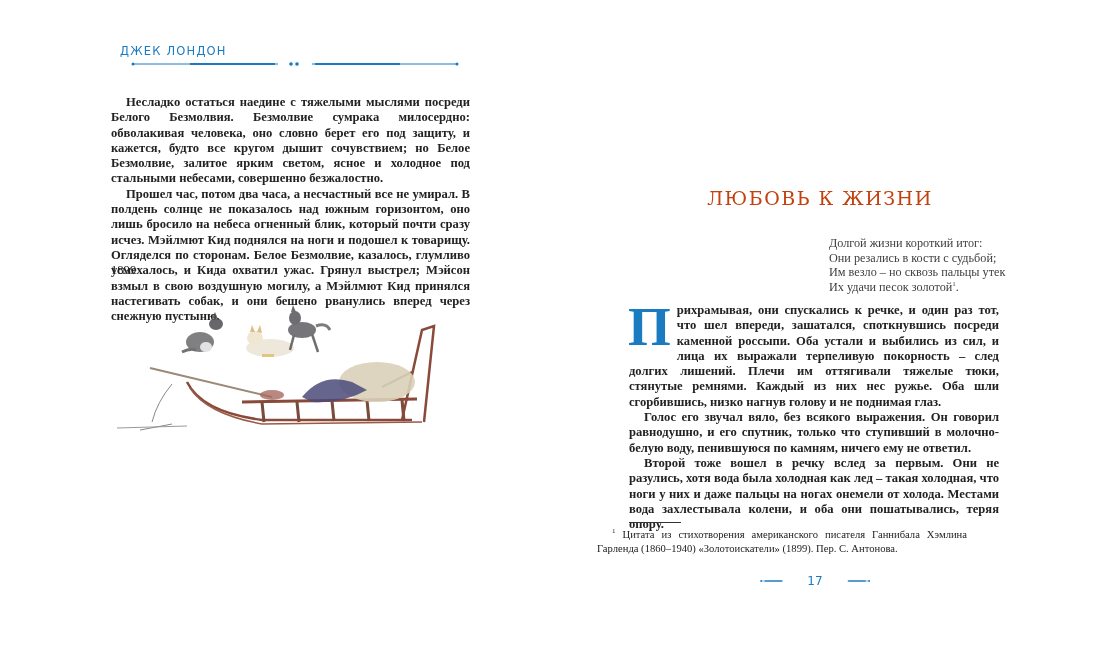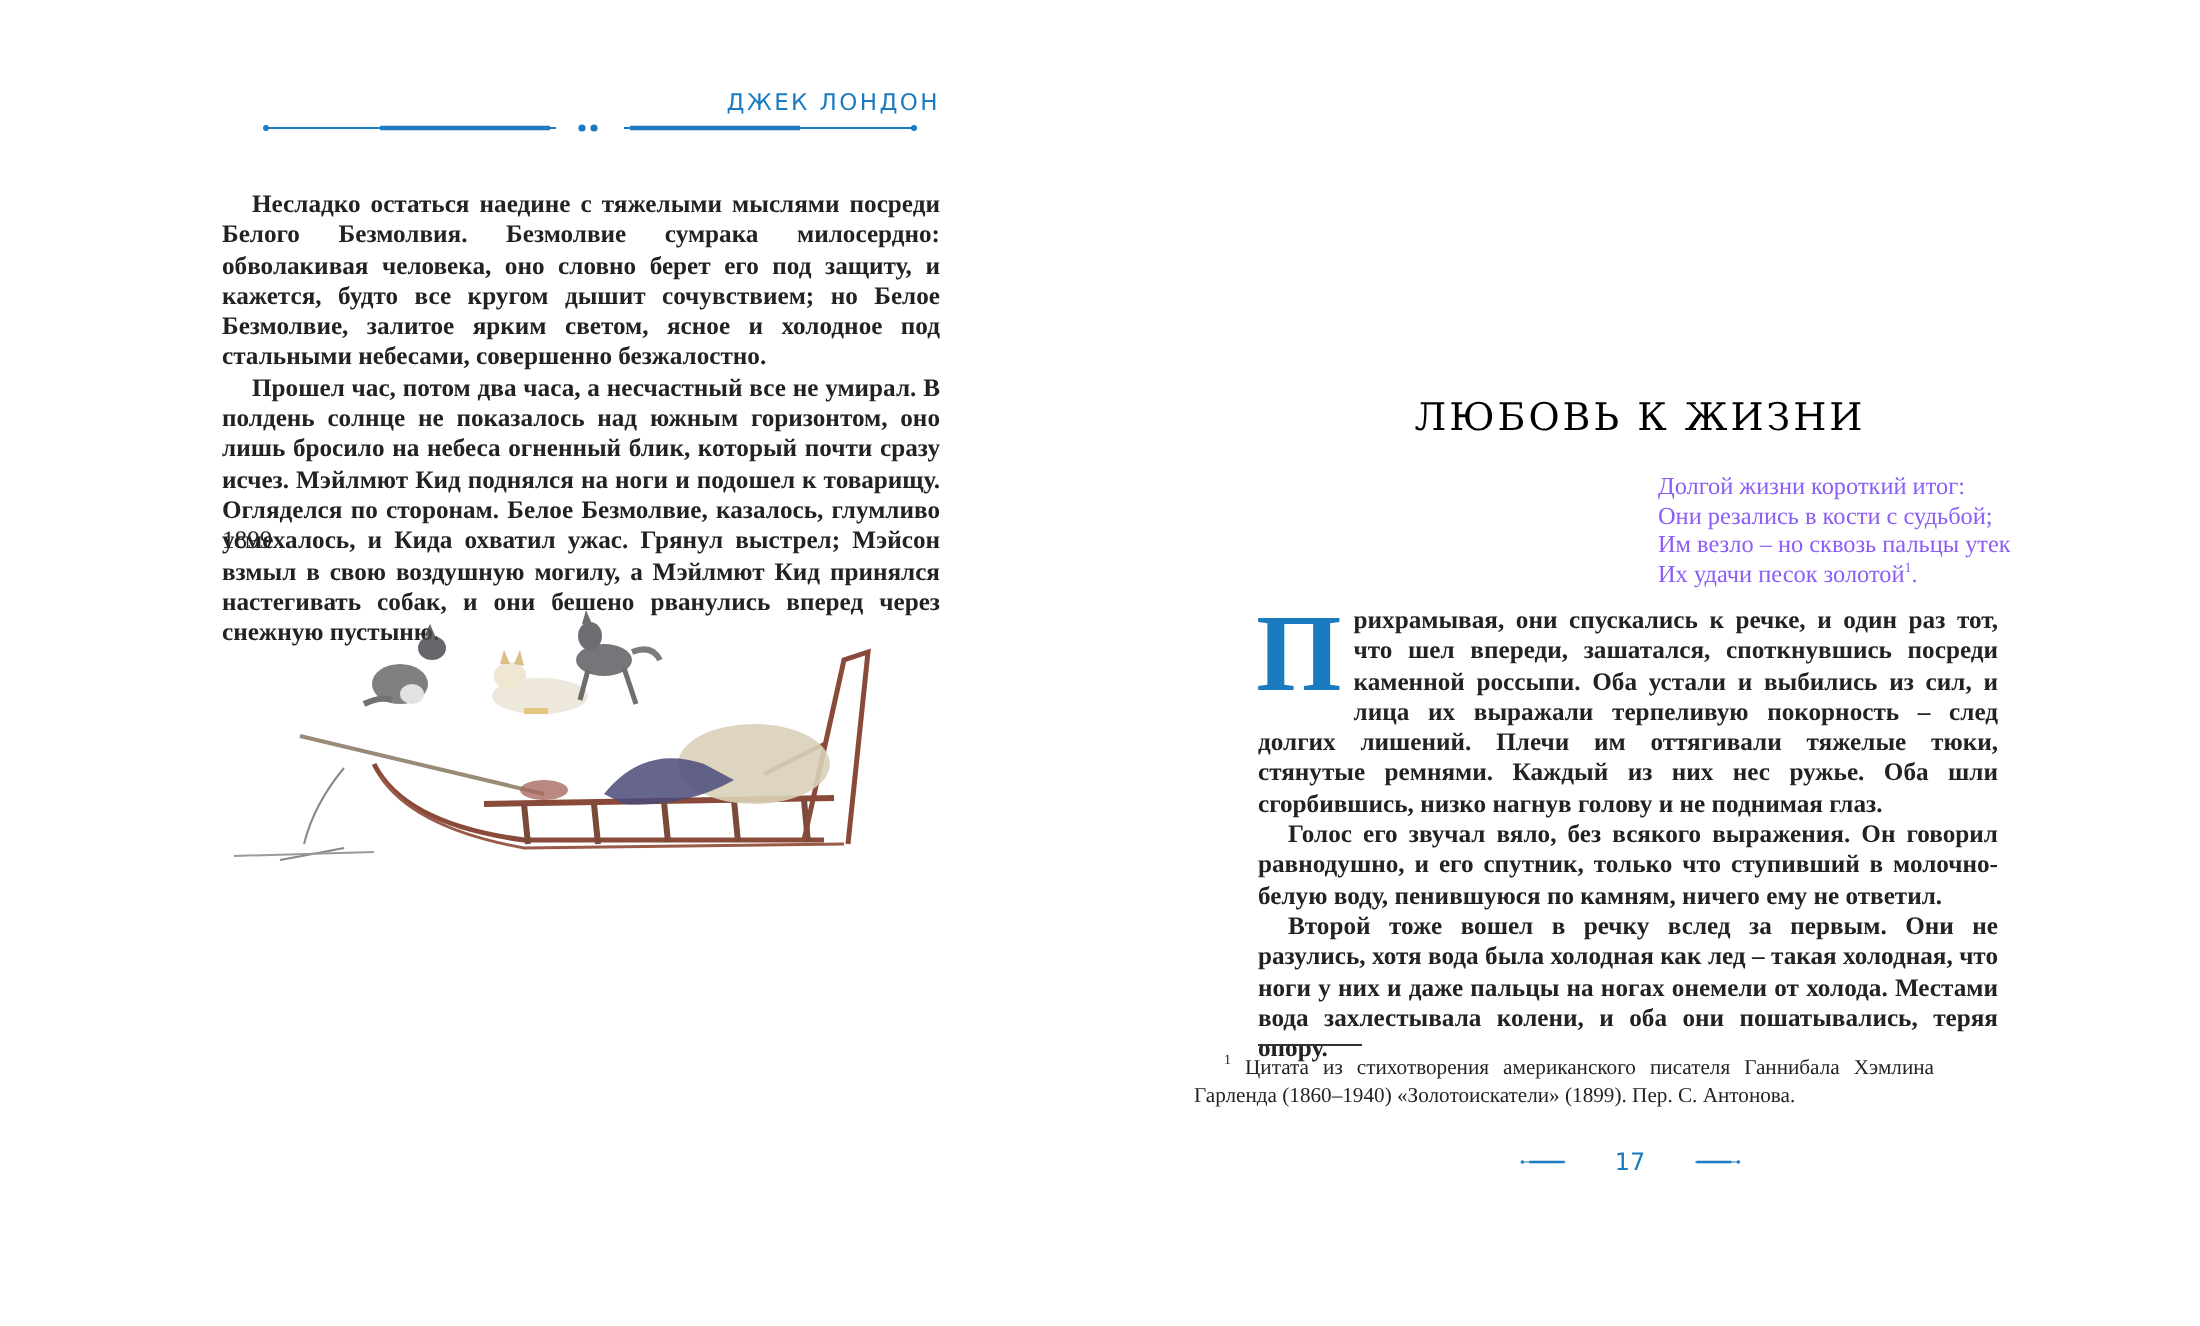--- a/index.html
+++ b/index.html
@@ -5,47 +5,47 @@
   html, body { margin: 0; padding: 0; }
   body {
     width: 1100px; height: 663px; background: #ffffff; position: relative; overflow: hidden;
     font-family: "DejaVu Serif", "Liberation Serif", serif; color: #222;
   }
   .page { position: absolute; top: 0; height: 663px; }
   .left-page { left: 0; width: 550px; }
   .right-page { left: 550px; width: 550px; }
 
   .running-head {
-    position: absolute; left: 120px; top: 44px; width: 350px; text-align: right;
+    position: absolute; left: 120px; top: 44px; width: 350px; text-align: left;
     font-family: "DejaVu Sans", "Liberation Sans", sans-serif; font-size: 11.5px;
     letter-spacing: 1.2px; color: #1b7bc0;
   }
   .ornament-line { position: absolute; height: 8px; }
   .ornament-line svg { display: block; }
 
   .body-text {
     position: absolute; font-family: "Liberation Serif", "DejaVu Serif", serif;
     font-size: 12.6px; line-height: 15.3px; text-align: justify; color: #222;
   }
   .body-text p { margin: 0; text-indent: 15px; font-weight: bold; }
   .body-text p.noindent { text-indent: 0; }
   .left-text { left: 111px; top: 95px; width: 359px; }
   .year { position: absolute; left: 111px; top: 263px; width: 359px; text-align: left;
     font-family: Liberation Serif, serif; font-size: 12.6px; }
 
   .illustration { position: absolute; left: 112px; top: 302px; width: 345px; height: 135px; }
 
   .story-title {
-    position: absolute; left: 610px; top: 198px; width: 420px; text-align: center;
+    position: absolute; left: 610px; top: 187px; width: 420px; text-align: center;
     font-family: "DejaVu Serif", "Liberation Serif", serif; font-size: 19px; letter-spacing: 1.5px;
-    color: #000000;
+    color: #c2410c;
   }
   .epigraph {
     position: absolute; left: 829px; top: 236px; width: 200px;
-    font-family: "Liberation Serif", serif; font-size: 12.2px; line-height: 14.5px; color: #8b5cf6;
+    font-family: "Liberation Serif", serif; font-size: 12.2px; line-height: 14.5px; color: #404040;
   }
   .epigraph div { white-space: nowrap; }
   sup { font-size: 7px; vertical-align: 5px; line-height: 0; }
 
   .right-text { left: 629px; top: 303px; width: 370px; }
   .dropcap {
     float: left; font-family: "Liberation Serif", serif; font-size: 55px; line-height: 44px;
     color: #1b7bc0; margin: 2px 6px 0 -1px; height: 44px;
   }
   .footnote-rule { position: absolute; left: 629px; top: 522px; width: 52px; border-top: 1px solid #333; }

